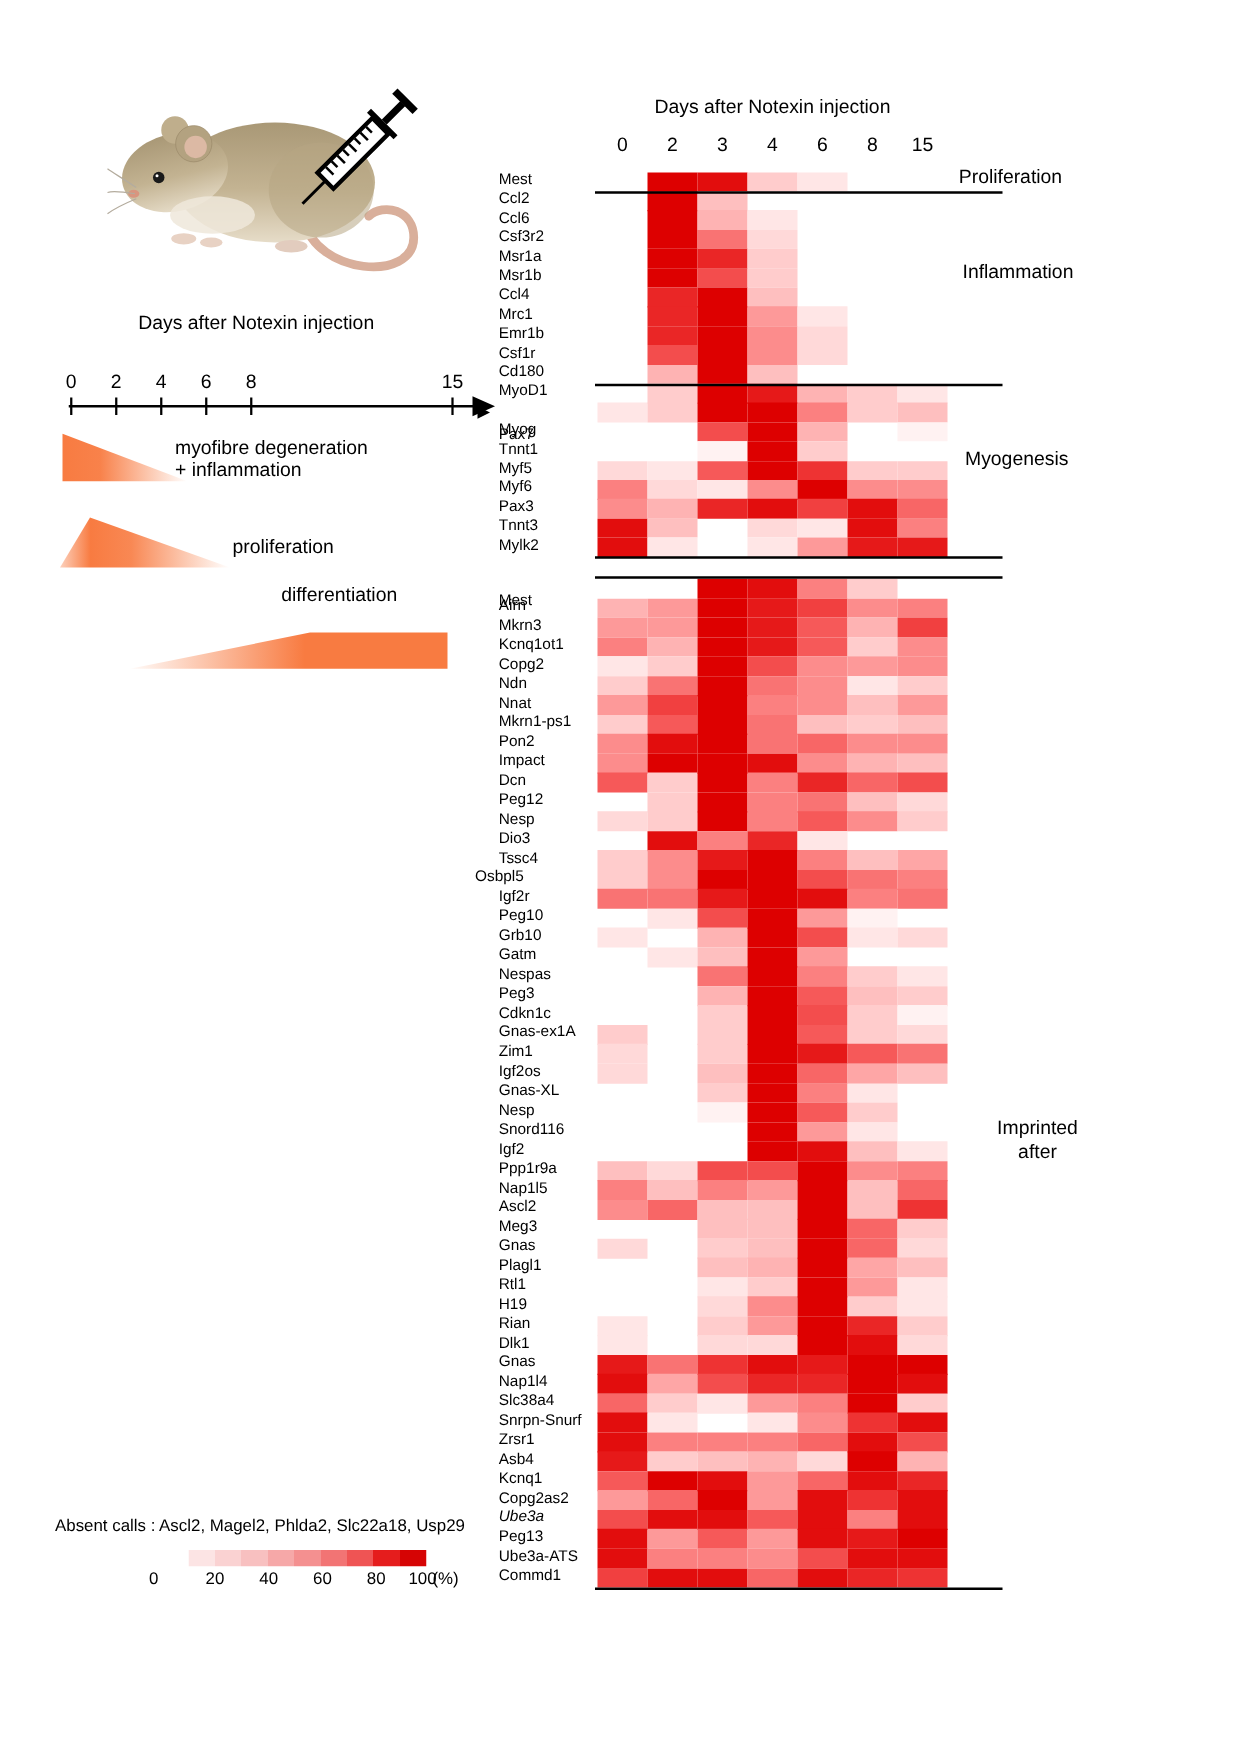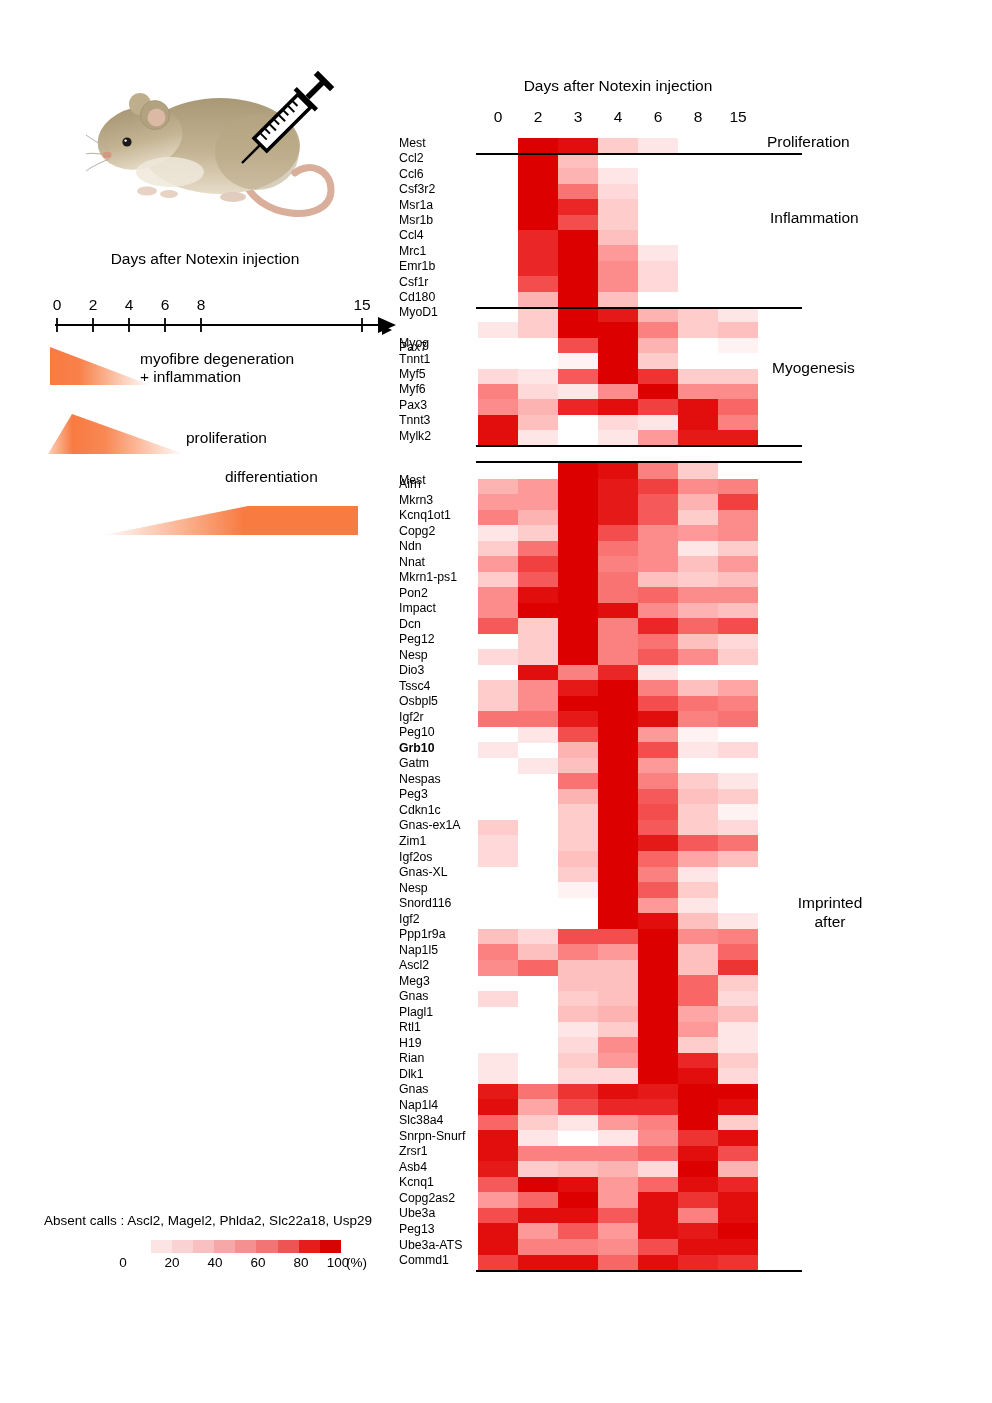--- a/index.html
+++ b/index.html
@@ -364,21 +364,21 @@
       <div class="cell" style="left: 598px; top: 664.76px; width: 40px; height: 15.92px; background: rgb(234, 38, 38);"></div>
       <div class="cell" style="left: 638px; top: 664.76px; width: 40px; height: 15.92px; background: rgb(255, 230, 230);"></div>
       <div class="gene" style="left: 399px; top: 678.78px; height: 15.52px; line-height: 15.52px;">Tssc4</div>
       <div class="cell" style="left: 478px; top: 680.28px; width: 40px; height: 15.92px; background: rgb(255, 204, 204);"></div>
       <div class="cell" style="left: 518px; top: 680.28px; width: 40px; height: 15.92px; background: rgb(252, 140, 140);"></div>
       <div class="cell" style="left: 558px; top: 680.28px; width: 40px; height: 15.92px; background: rgb(230, 25, 25);"></div>
       <div class="cell" style="left: 598px; top: 680.28px; width: 40px; height: 15.92px; background: rgb(221, 0, 0);"></div>
       <div class="cell" style="left: 638px; top: 680.28px; width: 40px; height: 15.92px; background: rgb(251, 128, 128);"></div>
       <div class="cell" style="left: 678px; top: 680.28px; width: 40px; height: 15.92px; background: rgb(254, 191, 191);"></div>
       <div class="cell" style="left: 718px; top: 680.28px; width: 40px; height: 15.92px; background: rgb(254, 166, 166);"></div>
-      <div class="gene" style="left: 399px; top: 694.3px; height: 15.52px; line-height: 15.52px;">Osbpl5</div>
+      <div class="gene" style="left: 380px; top: 694.3px; height: 15.52px; line-height: 15.52px;">Osbpl5</div>
       <div class="cell" style="left: 478px; top: 695.8px; width: 40px; height: 15.92px; background: rgb(255, 204, 204);"></div>
       <div class="cell" style="left: 518px; top: 695.8px; width: 40px; height: 15.92px; background: rgb(252, 140, 140);"></div>
       <div class="cell" style="left: 558px; top: 695.8px; width: 40px; height: 15.92px; background: rgb(221, 0, 0);"></div>
       <div class="cell" style="left: 598px; top: 695.8px; width: 40px; height: 15.92px; background: rgb(221, 0, 0);"></div>
       <div class="cell" style="left: 638px; top: 695.8px; width: 40px; height: 15.92px; background: rgb(243, 77, 77);"></div>
       <div class="cell" style="left: 678px; top: 695.8px; width: 40px; height: 15.92px; background: rgb(249, 115, 115);"></div>
       <div class="cell" style="left: 718px; top: 695.8px; width: 40px; height: 15.92px; background: rgb(251, 128, 128);"></div>
       <div class="gene" style="left: 399px; top: 709.82px; height: 15.52px; line-height: 15.52px;">Igf2r</div>
       <div class="cell" style="left: 478px; top: 711.32px; width: 40px; height: 15.92px; background: rgb(249, 115, 115);"></div>
       <div class="cell" style="left: 518px; top: 711.32px; width: 40px; height: 15.92px; background: rgb(249, 115, 115);"></div>
@@ -386,21 +386,21 @@
       <div class="cell" style="left: 598px; top: 711.32px; width: 40px; height: 15.92px; background: rgb(221, 0, 0);"></div>
       <div class="cell" style="left: 638px; top: 711.32px; width: 40px; height: 15.92px; background: rgb(226, 13, 13);"></div>
       <div class="cell" style="left: 678px; top: 711.32px; width: 40px; height: 15.92px; background: rgb(251, 128, 128);"></div>
       <div class="cell" style="left: 718px; top: 711.32px; width: 40px; height: 15.92px; background: rgb(249, 115, 115);"></div>
       <div class="gene" style="left: 399px; top: 725.34px; height: 15.52px; line-height: 15.52px;">Peg10</div>
       <div class="cell" style="left: 518px; top: 726.84px; width: 40px; height: 15.92px; background: rgb(255, 230, 230);"></div>
       <div class="cell" style="left: 558px; top: 726.84px; width: 40px; height: 15.92px; background: rgb(243, 77, 77);"></div>
       <div class="cell" style="left: 598px; top: 726.84px; width: 40px; height: 15.92px; background: rgb(221, 0, 0);"></div>
       <div class="cell" style="left: 638px; top: 726.84px; width: 40px; height: 15.92px; background: rgb(253, 153, 153);"></div>
       <div class="cell" style="left: 678px; top: 726.84px; width: 40px; height: 15.92px; background: rgb(255, 242, 242);"></div>
-      <div class="gene" style="left: 399px; top: 740.86px; height: 15.52px; line-height: 15.52px; font-weight: bold;">Grb10</div>
+      <div class="gene" style="left: 399px; top: 740.86px; height: 15.52px; line-height: 15.52px;">Grb10</div>
       <div class="cell" style="left: 478px; top: 742.36px; width: 40px; height: 15.92px; background: rgb(255, 230, 230);"></div>
       <div class="cell" style="left: 558px; top: 742.36px; width: 40px; height: 15.92px; background: rgb(254, 179, 179);"></div>
       <div class="cell" style="left: 598px; top: 742.36px; width: 40px; height: 15.92px; background: rgb(221, 0, 0);"></div>
       <div class="cell" style="left: 638px; top: 742.36px; width: 40px; height: 15.92px; background: rgb(243, 77, 77);"></div>
       <div class="cell" style="left: 678px; top: 742.36px; width: 40px; height: 15.92px; background: rgb(255, 230, 230);"></div>
       <div class="cell" style="left: 718px; top: 742.36px; width: 40px; height: 15.92px; background: rgb(255, 217, 217);"></div>
       <div class="gene" style="left: 399px; top: 756.38px; height: 15.52px; line-height: 15.52px;">Gatm</div>
       <div class="cell" style="left: 518px; top: 757.88px; width: 40px; height: 15.92px; background: rgb(255, 230, 230);"></div>
       <div class="cell" style="left: 558px; top: 757.88px; width: 40px; height: 15.92px; background: rgb(254, 191, 191);"></div>
       <div class="cell" style="left: 598px; top: 757.88px; width: 40px; height: 15.92px; background: rgb(221, 0, 0);"></div>
@@ -588,21 +588,21 @@
       <div class="cell" style="left: 678px; top: 1176.92px; width: 40px; height: 15.92px; background: rgb(226, 13, 13);"></div>
       <div class="cell" style="left: 718px; top: 1176.92px; width: 40px; height: 15.92px; background: rgb(234, 38, 38);"></div>
       <div class="gene" style="left: 399px; top: 1190.94px; height: 15.52px; line-height: 15.52px;">Copg2as2</div>
       <div class="cell" style="left: 478px; top: 1192.44px; width: 40px; height: 15.92px; background: rgb(253, 153, 153);"></div>
       <div class="cell" style="left: 518px; top: 1192.44px; width: 40px; height: 15.92px; background: rgb(248, 102, 102);"></div>
       <div class="cell" style="left: 558px; top: 1192.44px; width: 40px; height: 15.92px; background: rgb(221, 0, 0);"></div>
       <div class="cell" style="left: 598px; top: 1192.44px; width: 40px; height: 15.92px; background: rgb(253, 153, 153);"></div>
       <div class="cell" style="left: 638px; top: 1192.44px; width: 40px; height: 15.92px; background: rgb(226, 13, 13);"></div>
       <div class="cell" style="left: 678px; top: 1192.44px; width: 40px; height: 15.92px; background: rgb(238, 51, 51);"></div>
       <div class="cell" style="left: 718px; top: 1192.44px; width: 40px; height: 15.92px; background: rgb(226, 13, 13);"></div>
-      <div class="gene" style="left: 399px; top: 1206.46px; height: 15.52px; line-height: 15.52px;">Ube3a</div>
+      <div class="gene" style="left: 399px; top: 1206.46px; height: 15.52px; line-height: 15.52px; font-style: italic;">Ube3a</div>
       <div class="cell" style="left: 478px; top: 1207.96px; width: 40px; height: 15.92px; background: rgb(243, 77, 77);"></div>
       <div class="cell" style="left: 518px; top: 1207.96px; width: 40px; height: 15.92px; background: rgb(226, 13, 13);"></div>
       <div class="cell" style="left: 558px; top: 1207.96px; width: 40px; height: 15.92px; background: rgb(226, 13, 13);"></div>
       <div class="cell" style="left: 598px; top: 1207.96px; width: 40px; height: 15.92px; background: rgb(246, 89, 89);"></div>
       <div class="cell" style="left: 638px; top: 1207.96px; width: 40px; height: 15.92px; background: rgb(226, 13, 13);"></div>
       <div class="cell" style="left: 678px; top: 1207.96px; width: 40px; height: 15.92px; background: rgb(251, 128, 128);"></div>
       <div class="cell" style="left: 718px; top: 1207.96px; width: 40px; height: 15.92px; background: rgb(226, 13, 13);"></div>
       <div class="gene" style="left: 399px; top: 1221.98px; height: 15.52px; line-height: 15.52px;">Peg13</div>
       <div class="cell" style="left: 478px; top: 1223.48px; width: 40px; height: 15.92px; background: rgb(226, 13, 13);"></div>
       <div class="cell" style="left: 518px; top: 1223.48px; width: 40px; height: 15.92px; background: rgb(253, 153, 153);"></div>

